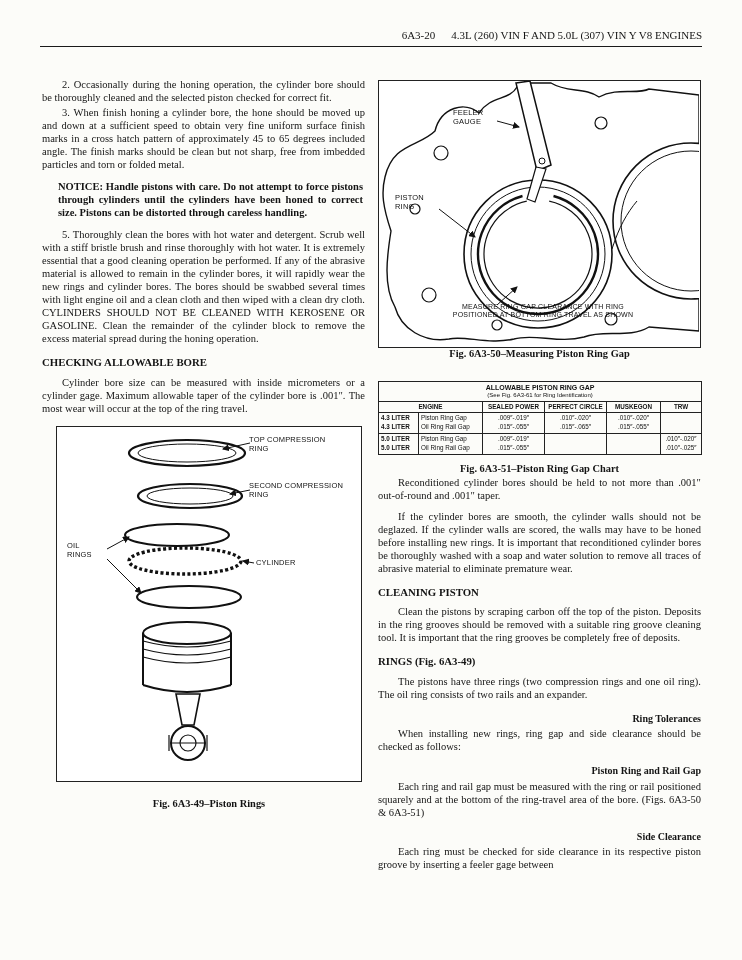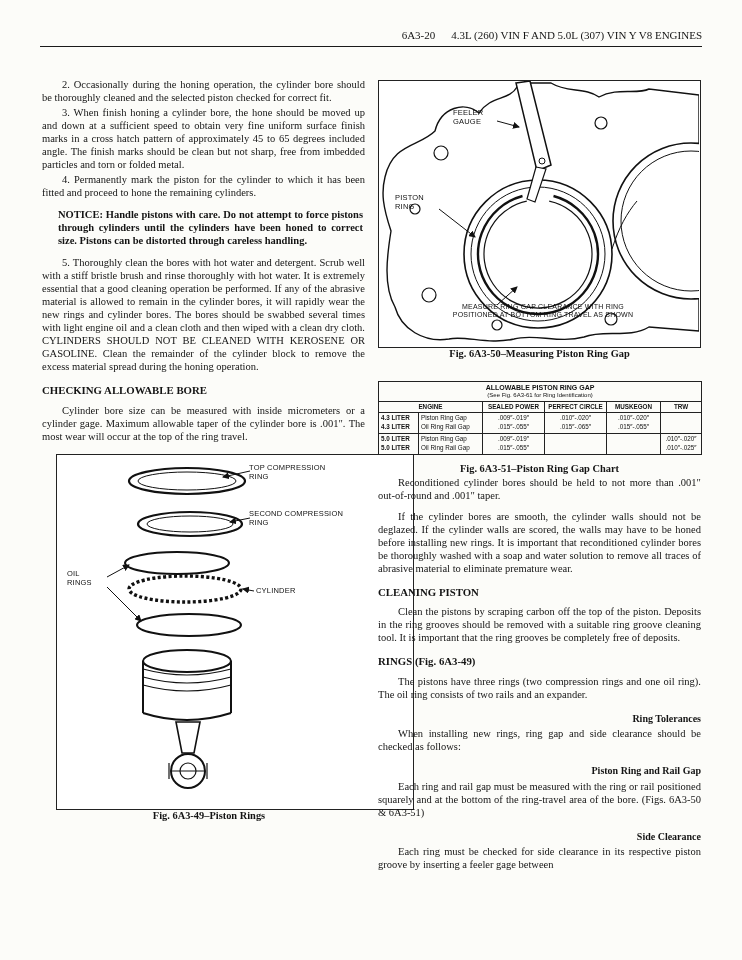--- a/index.html
+++ b/index.html
@@ -17,21 +17,21 @@
   .col { position: absolute; top: 78px; font-size: 10.5px; line-height: 1.24; text-align: justify; }
   .col-left  { left: 42px;  width: 323px; }
   .col-right { left: 378px; width: 323px; }
 
   p.body { margin: 0 0 2px 0; text-indent: 20px; }
   .notice { margin: 9px 2px 9px 16px; font-weight: bold; text-indent: 0; }
   h3.sect { margin: 11px 0 6px 0; font-size: 10.8px; font-weight: bold; text-align: left; }
   h4.sub  { margin: 12px 0 2px 0; font-size: 10px; font-weight: bold; text-align: right; }
 
   .figbox { position: relative; border: 1.4px solid #222; background: #fff; overflow: hidden; }
-  .fig49 { margin: 11px 0 0 14px; width: 358px; height: 356px; }
+  .fig49 { margin: 11px 0 16px 14px; width: 306px; height: 356px; }
   .fig50 { margin-top: 2px; width: 323px; height: 268px; }
   .fig-label {
     position: absolute; font-family: "Liberation Sans", sans-serif;
     font-size: 7.5px; line-height: 1.2; color: #111; letter-spacing: 0.2px; text-align: left;
   }
   .fig-label.ctr { text-align: center; }
   .fig-caption { text-align: center; font-weight: bold; font-size: 10.4px; text-indent: 0; }
   .cap49 { margin-left: 14px; width: 306px; }
 
   table.rg { border-collapse: collapse; width: 323px; margin-top: 20px; font-family: "Liberation Sans", sans-serif; table-layout: fixed; }
@@ -53,21 +53,20 @@
 <div class="page">
 
   <div class="hdr">
     <span class="pagenum">6A3-20</span><span>4.3L (260) VIN F AND 5.0L (307) VIN Y V8 ENGINES</span>
   </div>
   <div class="hdr-rule"></div>
 
   <div class="col col-left">
     <p class="body">2. Occasionally during the honing operation, the cylinder bore should be thoroughly cleaned and the selected piston checked for correct fit.</p>
     <p class="body">3. When finish honing a cylinder bore, the hone should be moved up and down at a sufficient speed to obtain very fine uniform surface finish marks in a cross hatch pattern of approximately 45 to 65 degrees included angle. The finish marks should be clean but not sharp, free from imbedded particles and torn or folded metal.</p>
-    <p class="body">4. Permanently mark the piston for the cylinder to which it has been fitted and proceed to hone the remaining cylinders.</p>
     <p class="notice"><span>NOTICE:</span><span> Handle pistons with care. Do not attempt to force pistons through cylinders until the cylinders have been honed to correct size. Pistons can be distorted through careless handling.</span></p>
     <p class="body">5. Thoroughly clean the bores with hot water and detergent. Scrub well with a stiff bristle brush and rinse thoroughly with hot water. It is extremely essential that a good cleaning operation be performed. If any of the abrasive material is allowed to remain in the cylinder bores, it will rapidly wear the new rings and cylinder bores. The bores should be swabbed several times with light engine oil and a clean cloth and then wiped with a clean dry cloth. CYLINDERS SHOULD NOT BE CLEANED WITH KEROSENE OR GASOLINE. Clean the remainder of the cylinder block to remove the excess material spread during the honing operation.</p>
     <h3 class="sect">CHECKING ALLOWABLE BORE</h3>
     <p class="body">Cylinder bore size can be measured with inside micrometers or a cylinder gage. Maximum allowable taper of the cylinder bore is .001″. The most wear will occur at the top of the ring travel.</p>
 
     <div class="figbox fig49">
       <svg width="306" height="356" viewBox="0 0 306 356">
         <defs>
           <marker id="ar1" markerWidth="7" markerHeight="7" refX="6" refY="3.5" orient="auto">
             <path d="M0,0 L7,3.5 L0,7 Z" fill="#111"></path>

